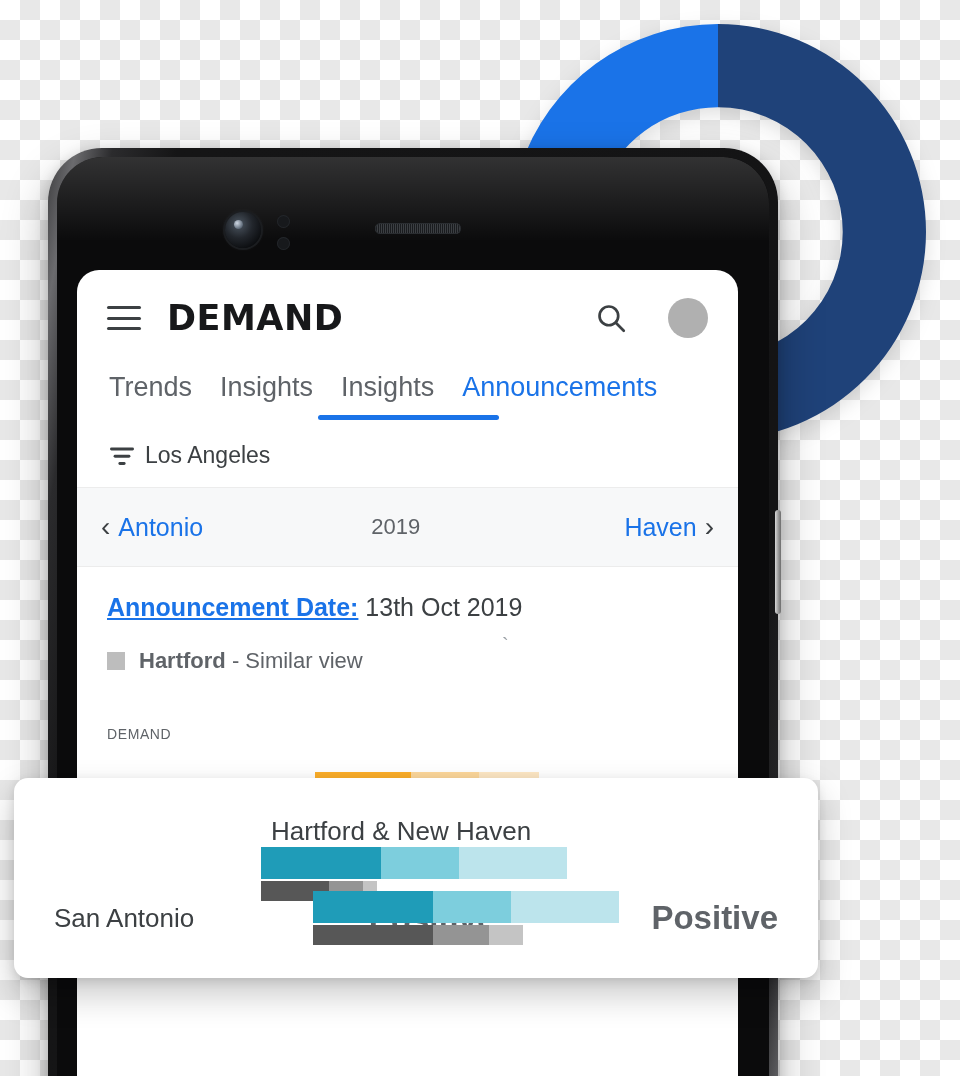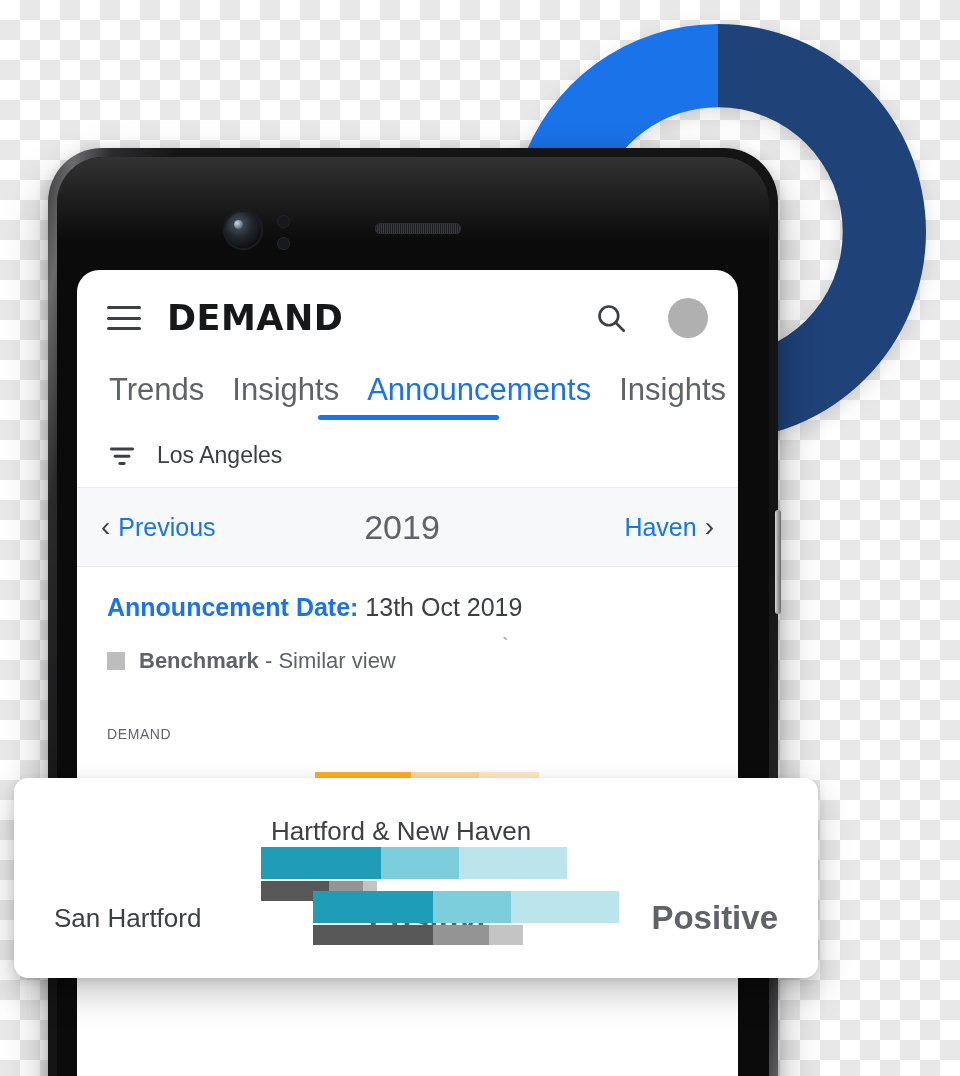--- a/index.html
+++ b/index.html
@@ -66,39 +66,39 @@
   .hamburger{width:34px;height:24px;display:flex;flex-direction:column;justify-content:space-between;cursor:pointer;}
   .hamburger span{display:block;height:3px;background:#3c4043;border-radius:2px;}
   .brand{font-size:35px;font-weight:bold;letter-spacing:.5px;color:#17181a;margin-left:26px;
          font-family:"DejaVu Sans", sans-serif;}
   .appbar-spacer{flex:1;}
   .search-icon{width:34px;height:34px;cursor:pointer;}
   .avatar{width:40px;height:40px;border-radius:50%;background:#b0b0b0;margin-left:40px;cursor:pointer;}
 
   
   .tabs{display:flex;align-items:flex-start;padding:0 18px;height:70px;position:relative;}
-  .tab{font-size:31px;color:#5f6368;padding:6px 14px;cursor:pointer;white-space:nowrap;text-align:center;}
+  .tab{font-size:27px;color:#5f6368;padding:6px 14px;cursor:pointer;white-space:nowrap;text-align:center;}
   .tab.active{color:#1a73e8;}
   .tab-underline{position:absolute;height:5px;background:#1a73e8;border-radius:3px;bottom:16px;}
 
   
   .filter-row{display:flex;align-items:center;padding:6px 30px 18px 30px;}
   .filter-icon{width:30px;height:24px;}
-  .filter-label{font-size:23px;color:#3c4043;margin-left:20px;}
+  .filter-label{font-size:23px;color:#3c4043;margin-left:8px;}
 
   
   .pager{height:78px;background:#f7f8f9;display:flex;align-items:center;padding:0 24px;
          border-top:1px solid #ececec;border-bottom:1px solid #ececec;}
   .pager-btn{display:flex;align-items:center;gap:8px;color:#1a73e8;font-size:25px;cursor:pointer;}
   .chev{font-size:28px;color:#3c4043;line-height:1;}
-  .pager-year{flex:1;text-align:center;font-size:34px;color:#5f6368;margin-left:-36px;}
+  .pager-year{flex:1;text-align:center;font-size:22px;color:#5f6368;margin-left:-36px;}
 
   
   .ann-date{padding:26px 30px 0 30px;font-size:25px;color:#3c4043;}
-  .ann-date .lbl{color:#1a73e8;font-weight:bold;}
+  .ann-date .lbl{color:#1a73e8;font-weight:bold;text-decoration:underline;}
   .benchmark{display:flex;align-items:center;padding:26px 30px 0 30px;font-size:22px;color:#5f6368;position:relative;}
   .bm-swatch{width:18px;height:18px;background:#bdbdbd;margin-right:14px;}
   .bm-strong{font-weight:bold;color:#5f6368;}
   .bm-tick{position:absolute;left:425px;top:12px;color:#9aa0a6;font-size:20px;}
 
   
   .thead{display:flex;padding:52px 30px 0 30px;font-size:14px;color:#5f6368;letter-spacing:.6px;}
   .th-market{width:208px;}
   .th-lift{width:240px;}
   .th-demand{width:auto;}
@@ -164,54 +164,54 @@
         <svg class="search-icon" viewBox="0 0 24 24" fill="none">
           <circle cx="10.5" cy="10.5" r="6.6" stroke="#3c4043" stroke-width="1.9"></circle>
           <line x1="15.4" y1="15.4" x2="21" y2="21" stroke="#3c4043" stroke-width="1.9" stroke-linecap="round"></line>
         </svg>
         <div class="avatar"></div>
       </div>
 
       <div class="tabs">
         <div class="tab">Trends</div>
         <div class="tab">Insights</div>
+        <div class="tab">Insights</div>
         <div class="tab active" id="tab-ann">Announcements</div>
-        <div class="tab">Insights</div>
         <div class="tab-underline" id="tab-underline" style="width: 181px; left: 241px;"></div>
       </div>
 
       <div class="filter-row">
         <svg class="filter-icon" viewBox="0 0 24 20">
           <rect x="2" y="3" width="20" height="2.4" rx="1.2" fill="#3c4043"></rect>
           <rect x="5" y="9" width="14" height="2.4" rx="1.2" fill="#3c4043"></rect>
           <rect x="9" y="15" width="6" height="2.4" rx="1.2" fill="#3c4043"></rect>
         </svg>
         <div class="filter-label">Los Angeles</div>
       </div>
 
       <div class="pager">
         <div class="pager-btn">
           <span class="chev">‹</span>
-          <span>Previous</span>
+          <span>Antonio</span>
         </div>
         <div class="pager-year">2019</div>
         <div class="pager-btn">
           <span>Haven</span>
           <span class="chev">›</span>
         </div>
       </div>
 
       <div class="ann-date">
         <span class="lbl">Announcement Date:</span>
         <span>13th Oct 2019</span>
       </div>
 
       <div class="benchmark">
         <span class="bm-swatch"></span>
-        <span class="bm-strong">Benchmark</span>
+        <span class="bm-strong">Hartford</span>
         <span>&nbsp;</span>
         <span>- Similar view</span>
         <span class="bm-tick">`</span>
       </div>
 
       <div class="thead">
         <div class="th-demand">DEMAND</div>
       </div>
 
       <div class="rows" id="table-rows">
@@ -267,21 +267,21 @@
           </div>
           <div class="oc-barline sub">
             <div class="seg" style="width: 68px; background: rgb(87, 87, 87);"></div>
             <div class="seg" style="width: 34px; background: rgb(148, 148, 148);"></div>
             <div class="seg" style="width: 14px; background: rgb(196, 196, 196);"></div>
           </div>
         </div>
         <div class="oc-status">Positive</div>
       </div>
       <div class="oc-row">
-        <div class="oc-label">San Hartford</div>
+        <div class="oc-label">San Antonio</div>
         <div class="oc-bars">
           <div class="oc-barline">
             <div class="seg" style="width: 120px; background: rgb(31, 156, 184);"></div>
             <div class="seg" style="width: 78px; background: rgb(125, 206, 221);"></div>
             <div class="seg" style="width: 108px; background: rgb(188, 228, 236);"></div>
           </div>
           <div class="oc-barline sub">
             <div class="seg" style="width: 120px; background: rgb(87, 87, 87);"></div>
             <div class="seg" style="width: 56px; background: rgb(148, 148, 148);"></div>
             <div class="seg" style="width: 34px; background: rgb(196, 196, 196);"></div>

